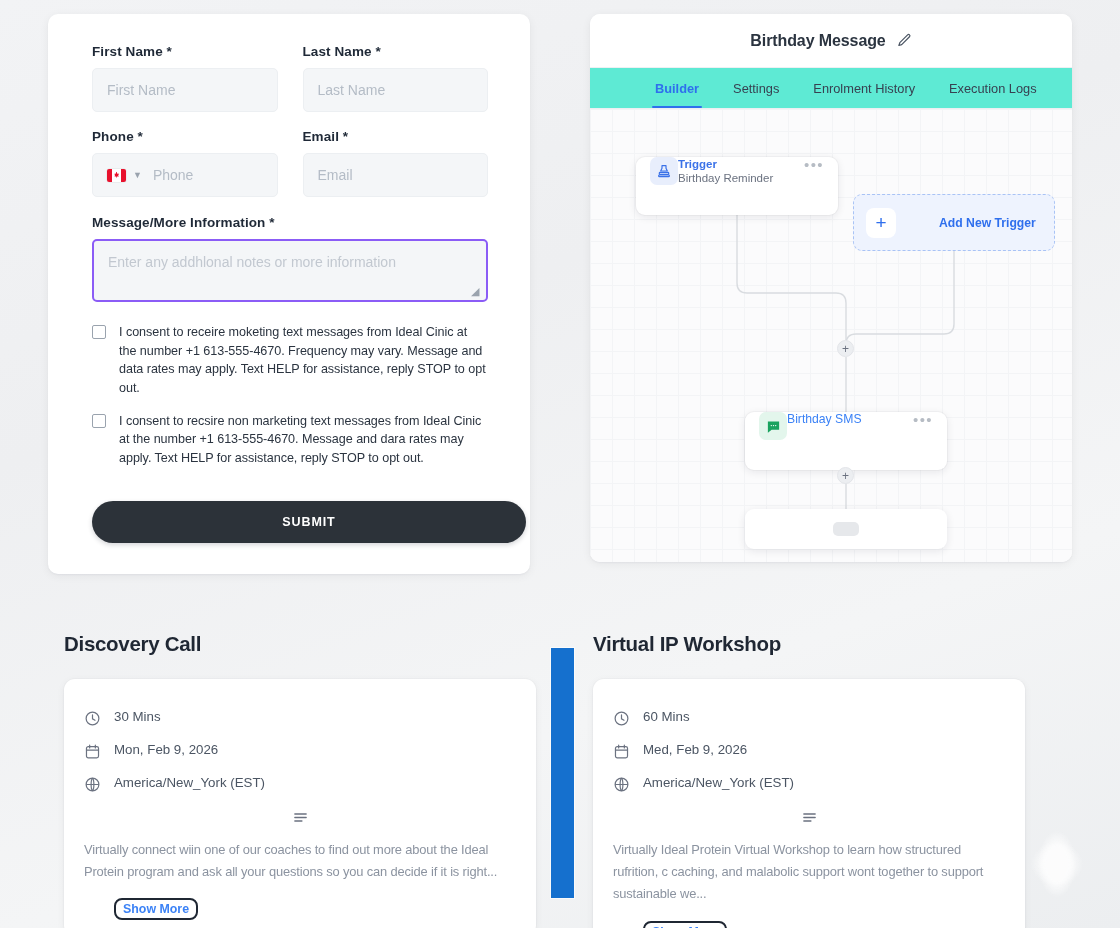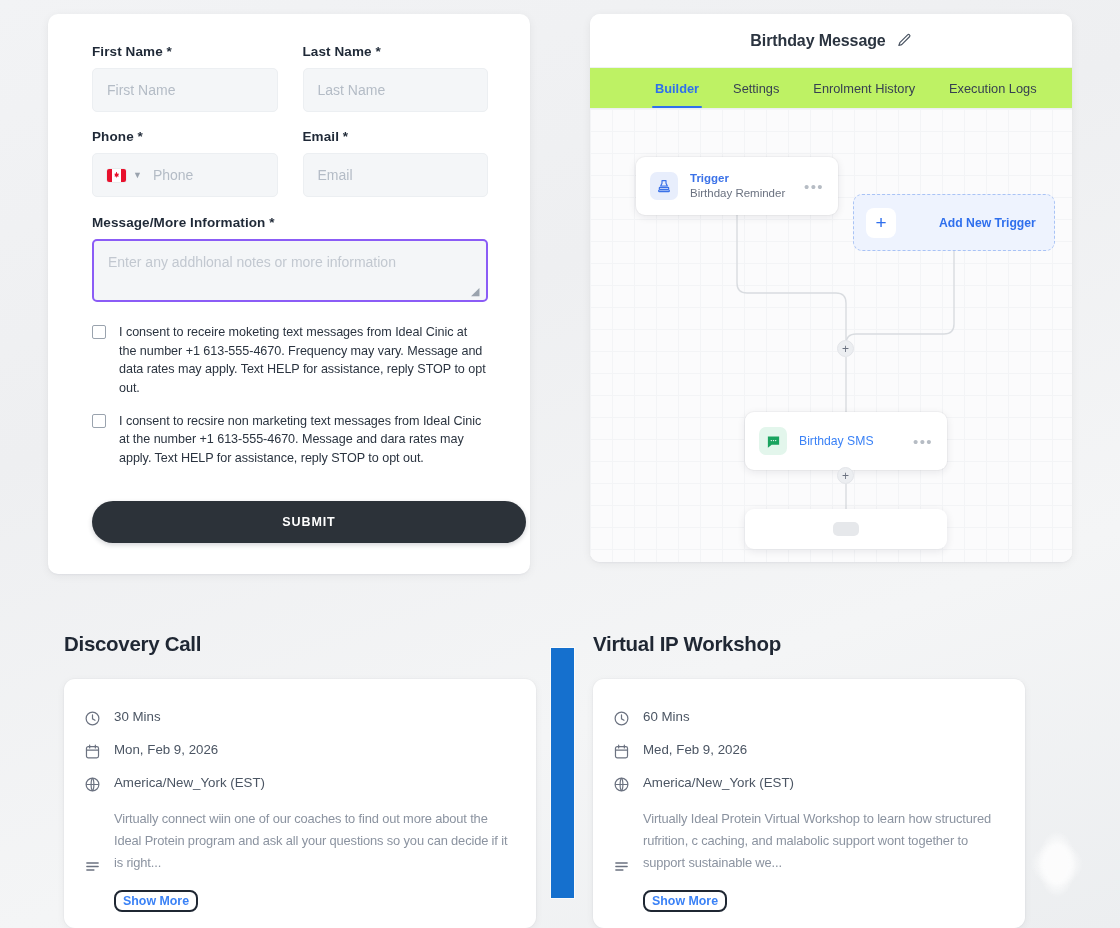--- a/index.html
+++ b/index.html
@@ -116,21 +116,21 @@
     overflow: hidden;
   }
   .wf-head {
     height: 54px; display: flex; align-items: center; justify-content: center;
     gap: 11px; border-bottom: 1px solid #eef0f3; background: #fff;
   }
   .wf-title { font-size: 16px; font-weight: 600; color: #2b3440; letter-spacing: -.1px; }
   .pencil { width: 15px; height: 15px; color: #4b5563; }
   .wf-tabs {
     height: 41px; display: flex; align-items: stretch; gap: 0;
-    padding-left: 48px; border-bottom: 1px solid #eceff2; background: #bef264;
+    padding-left: 48px; border-bottom: 1px solid #eceff2; background: #5eead4;
   }
   .wf-tab {
     font-size: 12.8px; color: #374151; padding: 0 17px;
     display: flex; align-items: center; cursor: pointer; position: relative;
   }
   .wf-tab.active { color: #2f6fed; font-weight: 600; }
   .wf-tab.active::after {
     content: ""; position: absolute; left: 14px; right: 14px; bottom: 0;
     height: 2.5px; background: #2f6fed; border-radius: 2px;
   }
@@ -140,21 +140,21 @@
     background:
       linear-gradient(#f3f4f6 1px, transparent 1px) 0 0 / 22px 22px,
       linear-gradient(90deg, #f3f4f6 1px, transparent 1px) 0 0 / 22px 22px,
       #fbfbfc;
   }
   .canvas svg.links { position: absolute; inset: 0; width: 100%; height: 100%; }
 
   .node {
     position: absolute; background: #fff; border-radius: 9px;
     box-shadow: 0 2px 8px rgba(17,24,39,.09), 0 0 0 1px rgba(17,24,39,.03);
-    display: flex; align-items: center; padding: 0 14px; gap: 12px;
+    display: flex; align-items: flex-start; padding: 0 14px; 
   }
   .node-ico {
     width: 28px; height: 28px; border-radius: 7px; flex: none;
     display: flex; align-items: center; justify-content: center;
   }
   .ico-blue { background: #e8eefc; color: #3b72e8; }
   .ico-green { background: #e3f6ec; color: #1aa35f; }
   .node-txt { flex: 1; min-width: 0; }
   .node-kicker { font-size: 11.5px; font-weight: 700; color: #3b72e8; line-height: 1.25; }
   .node-sub { font-size: 11.5px; color: #6b7280; line-height: 1.3; }
@@ -212,21 +212,21 @@
   .bcard {
     background: #fff; border-radius: 11px; padding: 30px 20px 16px 20px;
     box-shadow: 0 2px 9px rgba(17,24,39,.055), 0 0 0 1px rgba(17,24,39,.02);
   }
   .brow { display: flex; align-items: flex-start; gap: 13px; margin-bottom: 15px; }
   .bicon { width: 17px; height: 17px; flex: none; color: #6b7280; margin-top: 1px; }
   .btext { font-size: 13.3px; color: #4b5563; line-height: 1.25; }
   .bdesc {
     font-size: 12.9px; color: #8b93a0; line-height: 1.72; letter-spacing: -.15px;
   }
-  .brow-desc { align-items: flex-end; }
+  .brow-desc { align-items: center; flex-direction: column; }
   .show-more {
     display: inline-block; margin-left: 30px;
     font-size: 12.4px; color: #3b82f6; font-weight: 600;
     background: transparent; border: 2px solid #1f2733;
     padding: 2px 7px; cursor: pointer; border-radius: 8px;
   }
 
   svg { display: block; }
 </style>
 </head>

